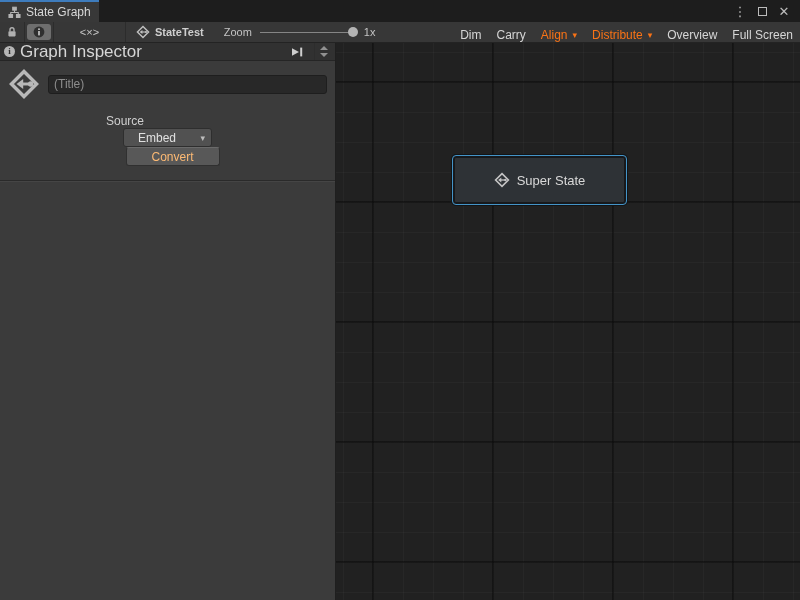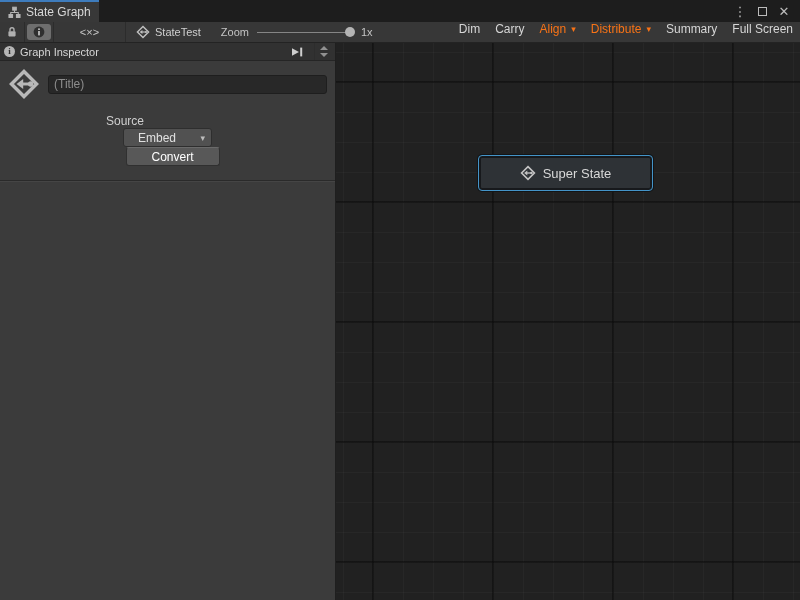--- a/index.html
+++ b/index.html
@@ -29,40 +29,40 @@
   .toolbar {
     height:21px; background:#373737; border-bottom:1px solid #232323;
     display:flex; align-items:stretch; flex:none; font-size:11px;
   }
   .tbtn { display:flex; align-items:center; justify-content:center; padding:0 7px; color:#d6d6d6; cursor:default; white-space:nowrap; font-size:12px; }
   .tbtn.small { padding:0 6px; }
   .tbtn.disabled { color:#f97316; }
   .tsep { width:1px; background:#2c2c2c; flex:none; }
   .tbtn.active-toggle { background:#6e6e6e; border-radius:3px; margin:2px; padding:0 6px; }
   .code-glyph { color:#c8c8c8; font-size:11px; letter-spacing:0px; }
-  .breadcrumb { display:flex; align-items:center; gap:5px; padding:0 10px; color:#cfcfcf; cursor:default; }
+  .breadcrumb { display:flex; align-items:center; gap:5px; padding:0 10px; color:#cfcfcf; cursor:default;font-weight:bold; }
   .zoom-control { display:flex; align-items:center; gap:8px; padding:0 10px; }
   .zoom-label { color:#c4c4c4;text-align:center; }
   .slider { position:relative; width:96px; height:12px; display:flex; align-items:center; cursor:default; }
   .slider-track { width:100%; height:1px; background:#858585; }
   .slider-handle { position:absolute; right:-2px; top:1px; width:10px; height:10px; border-radius:50%; background:#b4b4b4; }
   .zoom-value { color:#c4c4c4; }
-  .toolbar-right { margin-left:auto; display:flex; align-items:flex-start; }
+  .toolbar-right { margin-left:auto; display:flex; align-items:flex-end; }
   .drop-arrow { font-size:9px; margin-left:5px; position:relative; top:0px; }
 
   
   .main { flex:1; display:flex; min-height:0; }
 
   
   .inspector { width:336px; flex:none; background:#3b3b3b; border-right:1px solid #1f1f1f; display:flex; flex-direction:column; }
   .insp-header {
     height:18px; background:#313131; border-bottom:1px solid #252525;
     display:flex; align-items:center; padding:0 4px; gap:5px; flex:none;
   }
-  .insp-title { color:#d6d6d6; font-size:11px; flex:1; }
+  .insp-title { color:#d6d6d6; font-size:17px; flex:1; }
   .info-badge { width:11px; height:11px; border-radius:50%; background:#b6b6b6; color:#2e2e2e; font-size:9px; font-weight:bold; text-align:center; line-height:11px; font-family:"Liberation Serif", serif; flex:none; }
   .dock-btn { display:flex; align-items:center; gap:1px; padding:1px 3px; }
   .spinners { display:flex; flex-direction:column; gap:3px; padding:0 3px 0 5px; border-left:1px solid #2d2d2d; margin-left:2px; height:100%; justify-content:center; }
   .tri-up { width:0; height:0; border-left:4px solid transparent; border-right:4px solid transparent; border-bottom:4px solid #919191; }
   .tri-down { width:0; height:0; border-left:4px solid transparent; border-right:4px solid transparent; border-top:4px solid #919191; }
 
   .insp-meta { display:flex; align-items:center; padding:7px 8px 6px 6px; gap:6px; }
   .meta-fields { flex:1; display:flex; flex-direction:column; gap:4px; }
   .insp-input {
     height:19px; background:#282828; border:1px solid #1e1e1e; border-radius:3px;
@@ -74,42 +74,42 @@
   .source-row { display:flex; align-items:center; padding:8px 8px 0 8px;flex-direction:column; }
   .source-label { color:#cfcfcf; width:123px; flex:none; }
   .dropdown {
     width:89px; height:19px; background:#515151; border:1px solid #2e2e2e; border-radius:3px;
     display:flex; align-items:center; padding:0 6px; color:#e0e0e0; cursor:default;
   }
   .dropdown-value { flex:1;margin-left:8px; }
   .dropdown .drop-arrow { color:#bdbdbd; }
   .btn {
     background:#585858; border:1px solid #303030; border-top-color:#6a6a6a; border-radius:3px;
-    color:#ffffff; display:flex; align-items:center; justify-content:center; cursor:default;
+    color:#fdba74; display:flex; align-items:center; justify-content:center; cursor:default;
     font-size:12px; font-family:"Liberation Sans", sans-serif;
   }
   .convert-btn { width:94px; height:19px; margin-left:10px; }
   .edit-graph-btn { height:22px; margin:9px 8px 0 8px; font-size:13px; }
   .insp-divider { margin-top:14px; border-top:1px solid #2a2a2a; box-shadow:0 1px 0 #454545 inset; height:2px; flex:none; }
   .insp-rest { flex:1; }
 
   
   .canvas {
     flex:1; position:relative; overflow:hidden;
     background-color:#212121;
     background-image:
       linear-gradient(to right, rgba(10,10,10,0.55) 0, rgba(10,10,10,0.55) 2px, transparent 2px),
       linear-gradient(to bottom, rgba(10,10,10,0.55) 0, rgba(10,10,10,0.55) 2px, transparent 2px),
       linear-gradient(to right, rgba(255,255,255,0.028) 0, rgba(255,255,255,0.028) 1px, transparent 1px),
       linear-gradient(to bottom, rgba(255,255,255,0.028) 0, rgba(255,255,255,0.028) 1px, transparent 1px);
     background-size: 120px 120px, 120px 120px, 30px 30px, 30px 30px;
     background-position: 36px 0, 0 38px, 7px 0, 0 9px;
   }
   .node {
-    position:absolute; left:142px; top:112px; width:175px; height:36px;
+    position:absolute; left:116px; top:112px; width:175px; height:50px;
     background:#2e3236; border:1px solid #4494c8; border-radius:4px;
     box-shadow: inset 0 0 0 2px #17191c, 0 0 0 1px #121416;
     display:flex; align-items:center; justify-content:center; gap:7px; cursor:default;
   }
   .node-label { color:#d8d8d8; font-size:13px; }
 
   .icon { flex:none; display:inline-flex; }
 </style>
 </head>
 <body>
@@ -196,21 +196,21 @@
         <span>Align</span>
         <span class="drop-arrow">▾</span>
       </div>
       <div class="tsep"></div>
       <div class="tbtn disabled">
         <span>Distribute</span>
         <span class="drop-arrow">▾</span>
       </div>
       <div class="tsep"></div>
       <div class="tbtn">
-        <span>Summary</span>
+        <span>Overview</span>
       </div>
       <div class="tsep"></div>
       <div class="tbtn">
         <span>Full Screen</span>
       </div>
     </div>
   </div>
 
   <div class="main">
 

